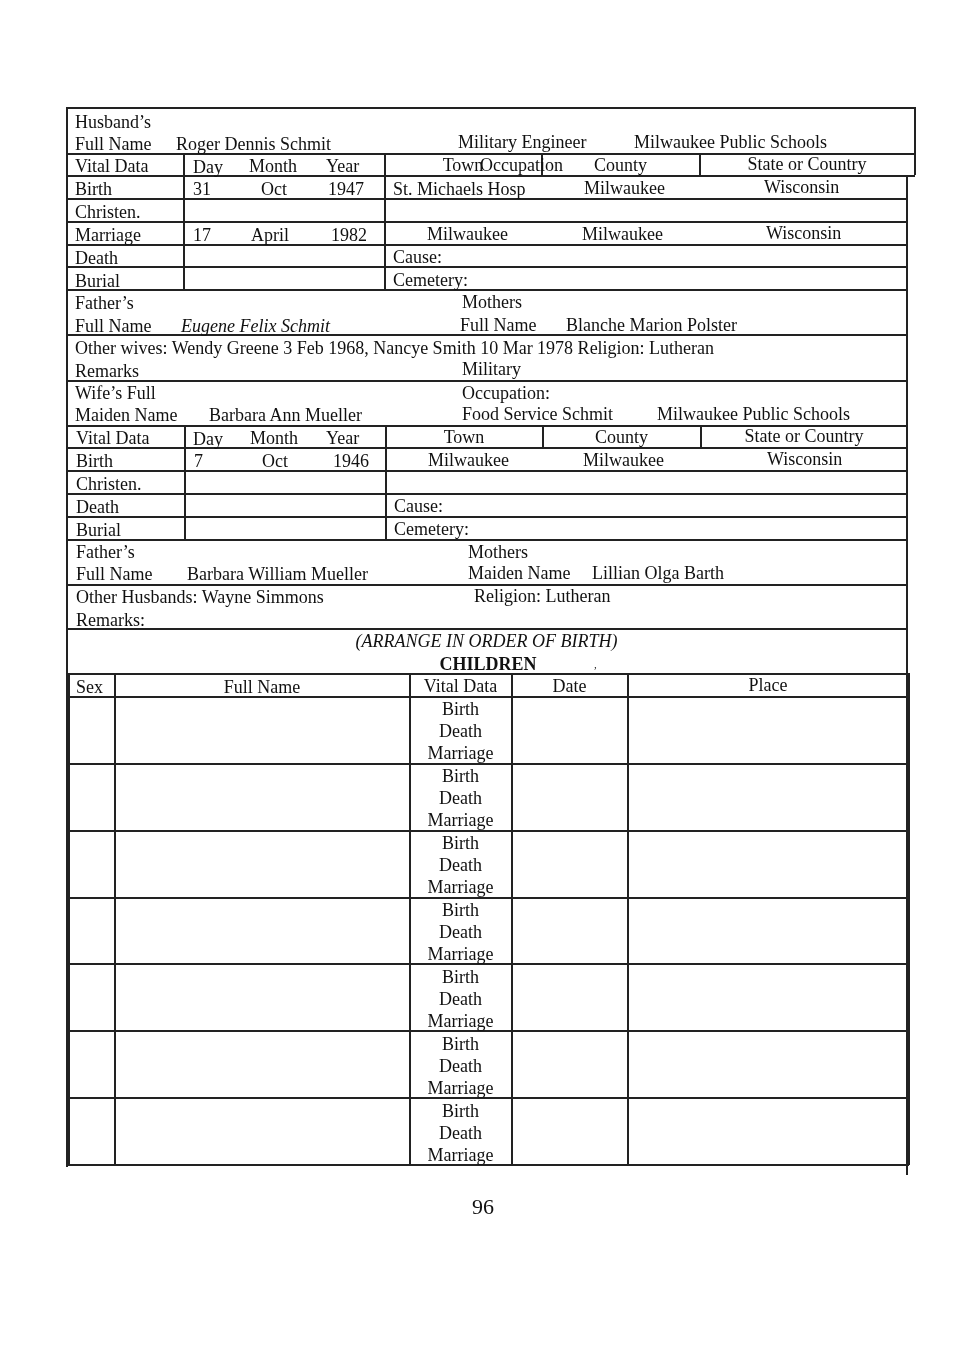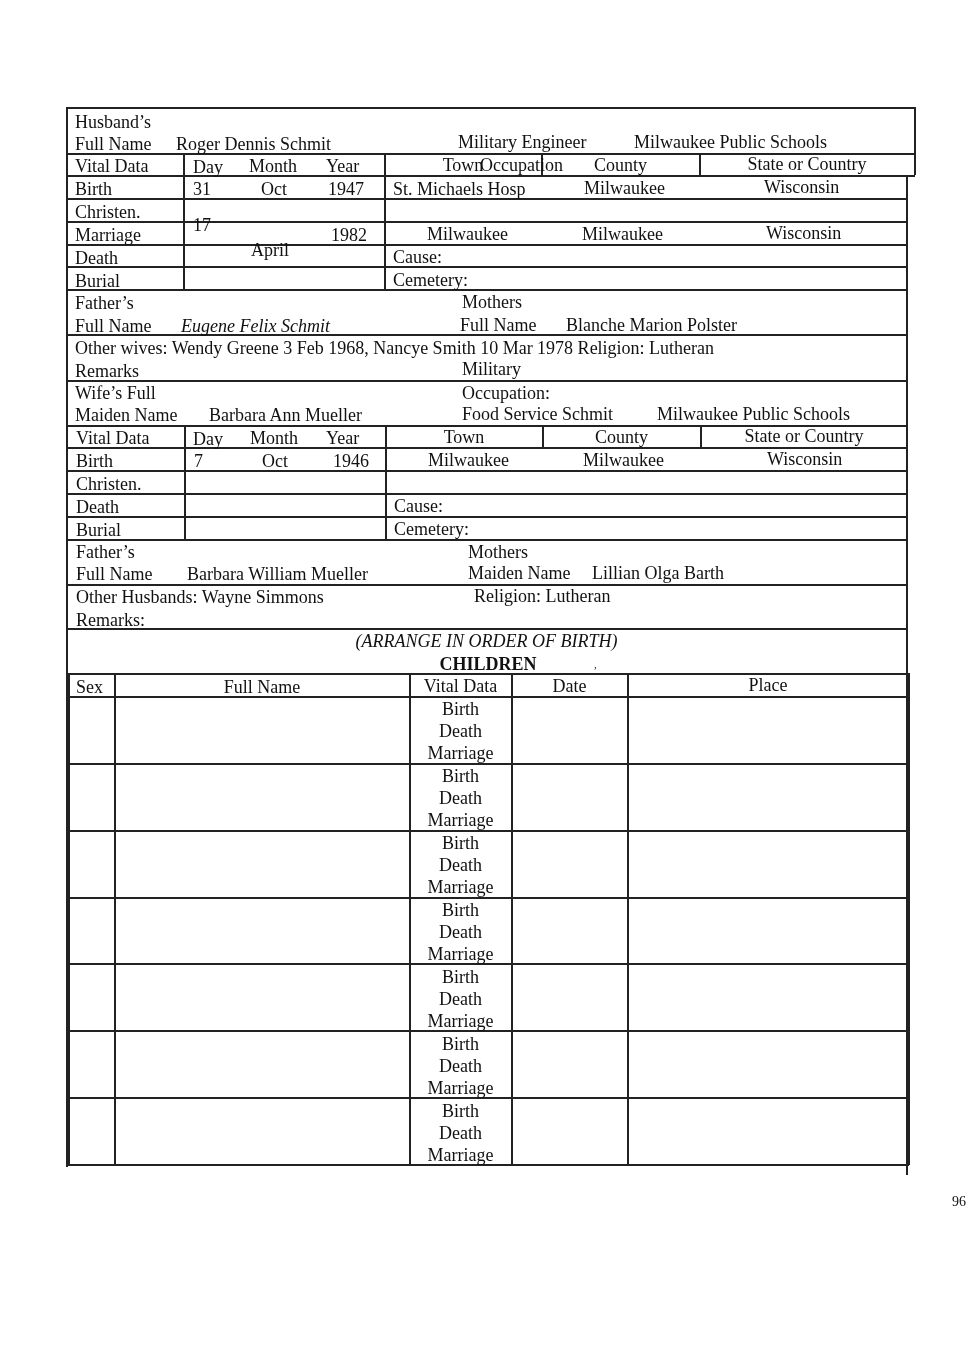--- a/index.html
+++ b/index.html
@@ -6,21 +6,21 @@
   body { width: 980px; height: 1348px; position: relative; overflow: hidden;
          font-family: "Liberation Serif", "DejaVu Serif", serif; color: #111; font-size: 18px; }
   .abs { position: absolute; }
   .ln { position: absolute; background: #222; }
   .h { height: 1.5px; }
   .v { width: 1.5px; }
   .t { position: absolute; white-space: nowrap; line-height: 20px; }
   .c { text-align: center; }
   .b { font-weight: bold; }
   .i { font-style: italic; }
-  .pageno { position: absolute; left: 0; width: 966px; top: 1194px; text-align: right; font-size: 14px; }
+  .pageno { position: absolute; left: 0; width: 966px; top: 1194px; text-align: center; font-size: 22px; }
 </style>
 </head>
 <body>
 
 <div>
 
   <div class="ln h" style="left:66px; top:107px; width:849px;"></div>
   <div class="ln v" style="left:66px; top:107px; height:1060px;"></div>
   <div class="ln v" style="left:914px; top:107px; height:68px;"></div>
   <div class="ln h" style="left:66px; top:153px; width:849px;"></div>
@@ -88,22 +88,22 @@
   <div class="t" style="left:193px; top:179px;">31</div>
   <div class="t" style="left:261px; top:179px;">Oct</div>
   <div class="t" style="left:328px; top:179px;">1947</div>
   <div class="t" style="left:393px; top:179px;">St. Michaels Hosp</div>
   <div class="t" style="left:584px; top:178px;">Milwaukee</div>
   <div class="t" style="left:764px; top:177px;">Wisconsin</div>
 
   <div class="t" style="left:75px; top:202px;">Christen.</div>
 
   <div class="t" style="left:75px; top:225px;">Marriage</div>
-  <div class="t" style="left:193px; top:215px;">17</div>
-  <div class="t" style="left:251px; top:240px;">April</div>
+  <div class="t" style="left:193px; top:225px;">17</div>
+  <div class="t" style="left:251px; top:225px;">April</div>
   <div class="t" style="left:331px; top:225px;">1982</div>
   <div class="t" style="left:427px; top:224px;">Milwaukee</div>
   <div class="t" style="left:582px; top:224px;">Milwaukee</div>
   <div class="t" style="left:766px; top:223px;">Wisconsin</div>
 
   <div class="t" style="left:75px; top:248px;">Death</div>
   <div class="t" style="left:393px; top:247px;">Cause:</div>
   <div class="t" style="left:75px; top:271px;">Burial</div>
   <div class="t" style="left:393px; top:270px;">Cemetery:</div>
 

